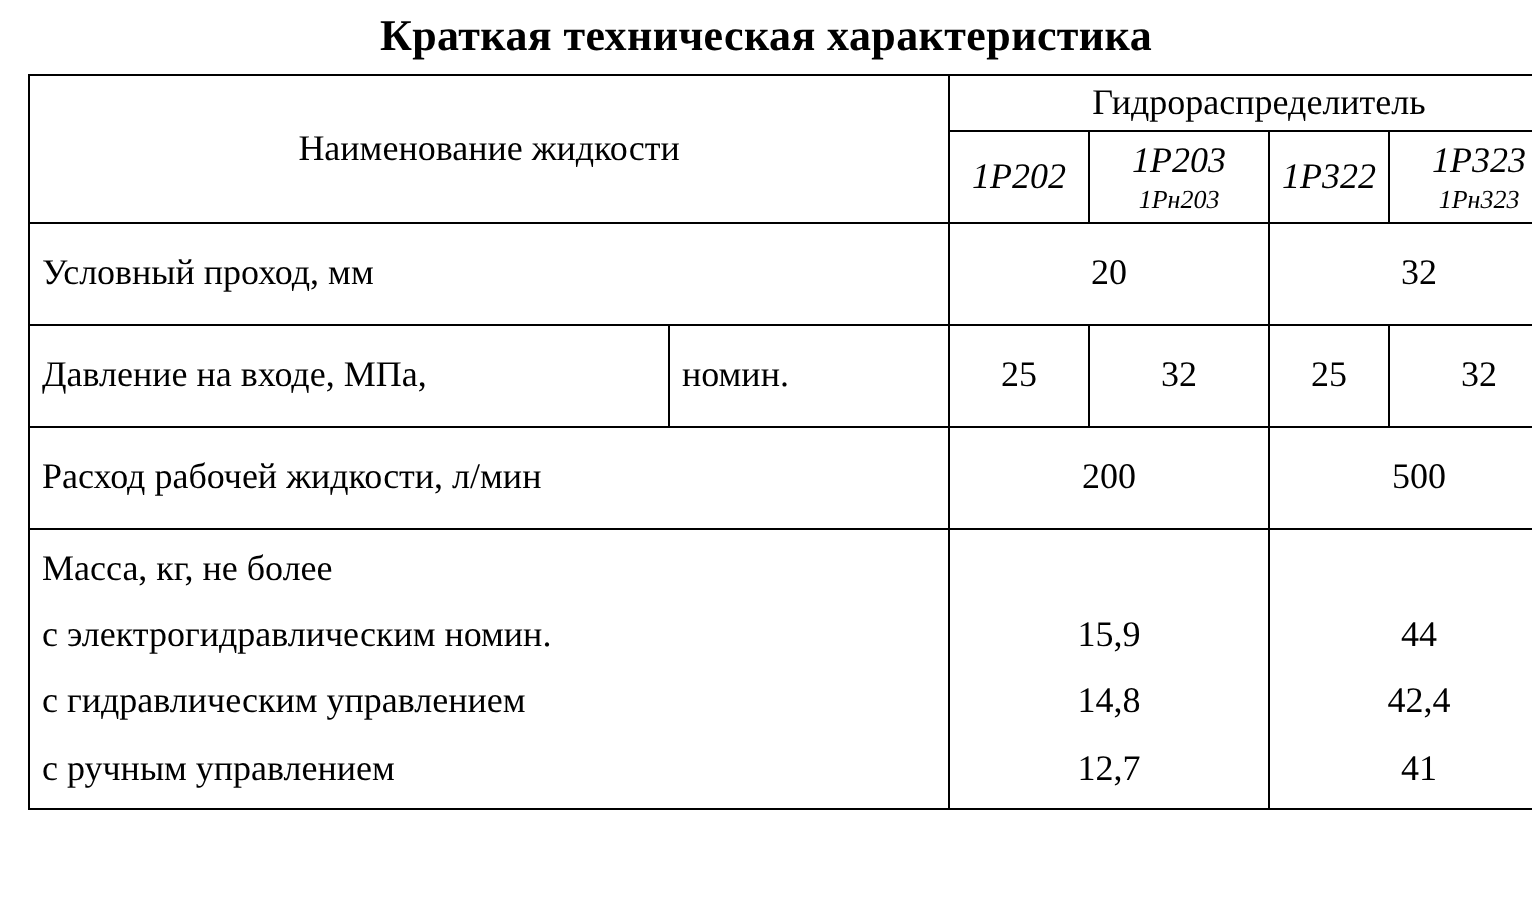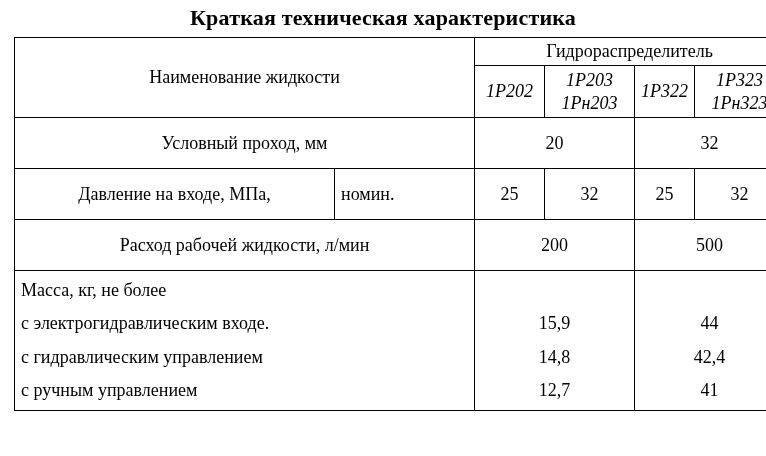--- a/index.html
+++ b/index.html
@@ -49,24 +49,24 @@
     font-size: 19px;
   }
   .hdr-col {
     text-align: center;
     font-size: 17px;
     line-height: 1.25;
     font-style: italic;
   }
   .hdr-col .sub {
     display: block;
-    font-size: 18px;
+    font-size: 13px;
   }
   .param {
-    text-align: center;
+    text-align: left;
     padding-left: 12px;
     white-space: nowrap;
   }
   .num {
     text-align: center;
   }
   .nomin {
     text-align: left;
     font-size: 17px;
   }
@@ -147,21 +147,21 @@
 
       <tr class="row-tall">
         <td class="param" colspan="2">Расход рабочей жидкости, л/мин</td>
         <td class="num" colspan="2">200</td>
         <td class="num" colspan="2">500</td>
       </tr>
 
       <tr>
         <td class="mass-block" colspan="2">
           <div>Масса, кг, не более</div>
-          <div>с электрогидравлическим входе.</div>
+          <div>с электрогидравлическим номин.</div>
           <div>с гидравлическим управлением</div>
           <div>с ручным управлением</div>
         </td>
         <td class="mass-vals" colspan="2">
           <div class="blank"></div>
           <div>15,9</div>
           <div>14,8</div>
           <div>12,7</div>
         </td>
         <td class="mass-vals" colspan="2">

